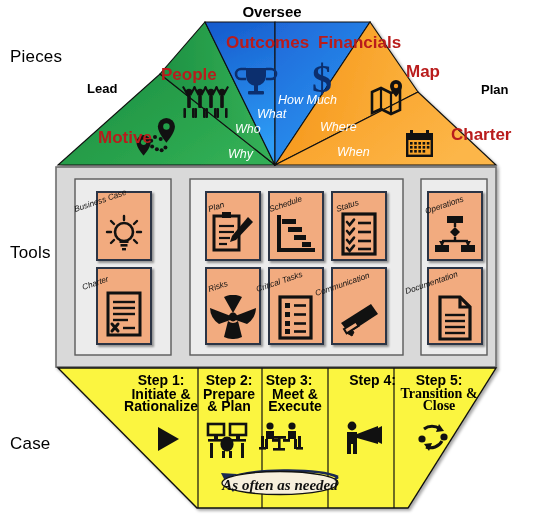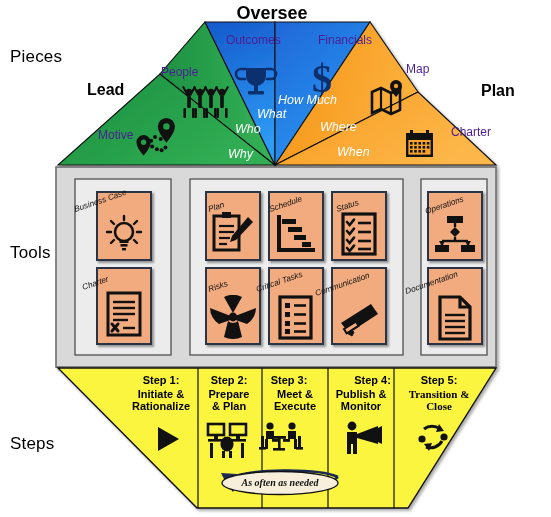--- a/index.html
+++ b/index.html
@@ -18,41 +18,41 @@
     font-weight:normal;
     color:#000;
     font-size:17px;
     letter-spacing:0.2px;
     white-space:nowrap;
   }
   .small-label{
     position:absolute;
     font-weight:bold;
     color:#000;
-    font-size:16px;
+    font-size:13px;
     white-space:nowrap;
   }
   .wedge-title{
     position:absolute;
-    font-weight:normal;
-    color:#4c1d95;
-    font-size:12px;
+    font-weight:bold;
+    color:#b91c1c;
+    font-size:17px;
     white-space:nowrap;
   }
   .wedge-q{
     position:absolute;
     font-style:italic;
     color:#ffffff;
     font-size:12.5px;
     white-space:nowrap;
   }
   .oversee{
     position:absolute;
     font-weight:bold;
-    font-size:18px;
+    font-size:15px;
     color:#000;
     white-space:nowrap;
   }
 
   
   .tool-card{
     position:absolute;
     background:#f2ab7f;
     border:2.2px solid #2b3445;
     box-shadow:2px 2px 2px rgba(0,0,0,.38);
@@ -72,30 +72,30 @@
     transform-origin:left bottom;
     transform:rotate(-19deg);
     font-family:"Liberation Sans", sans-serif;
   }
 
   
   .step-text{
     position:absolute;
     text-align:center;
     font-weight:bold;
-    font-size:11px;
+    font-size:14px;
     line-height:12.4px;
     color:#000;
     white-space:pre-line;
   }
   .loop-text{
     position:absolute;
     font-style:italic;
     font-weight:bold;
-    font-size:10px;
+    font-size:15px;
     color:#111;
     white-space:nowrap;
     font-family:"Liberation Serif", serif;
   }
 </style>
 </head>
 <body>
 
 <div id="root">
 
@@ -320,21 +320,21 @@
       <polygon points="9,28 4,21 12,20" fill="#111"></polygon>
       <circle cx="2" cy="16" r="3.6" fill="#111"></circle>
       <circle cx="24" cy="14" r="3.6" fill="#111"></circle>
     </g>
   </svg>
 
   <div class="oversee" style="left:272px;top:3px;transform:translateX(-50%);">Oversee</div>
 
   <div class="side-label" style="left:10px;top:47px;">Pieces</div>
   <div class="side-label" style="left:10px;top:243px;">Tools</div>
-  <div class="side-label" style="left:10px;top:434px;">Steps</div>
+  <div class="side-label" style="left:10px;top:434px;">Case</div>
 
   <div class="small-label" style="left:87px;top:81px;">Lead</div>
   <div class="small-label" style="left:481px;top:82px;">Plan</div>
 
   <div class="wedge-title" style="left:98px;top:128px;">Motive</div>
   <div class="wedge-title" style="left:161px;top:65px;">People</div>
   <div class="wedge-title" style="left:226px;top:33px;">Outcomes</div>
   <div class="wedge-title" style="left:290px;top:33px;padding-left:28px;">Financials</div>
   <div class="wedge-title" style="left:406px;top:62px;">Map</div>
   <div class="wedge-title" style="left:451px;top:125px;">Charter</div>
@@ -523,22 +523,20 @@
 
   <div class="step-text" style="left:197px;top:374px;width:64px;">Step 2:</div>
   <div class="step-text" style="left:197px;top:388px;width:64px;">Prepare
 &amp; Plan</div>
 
   <div class="step-text" style="left:263px;top:374px;width:52px;">Step 3:</div>
   <div class="step-text" style="left:263px;top:388px;width:64px;">Meet &amp;
 Execute</div>
 
   <div class="step-text" style="left:329px;top:374px;width:87px;">Step 4:</div>
-  <div class="step-text" style="left:329px;top:388px;width:64px;">Publish &amp;
-Monitor</div>
 
   <div class="step-text" style="left:398px;top:374px;width:82px;">Step 5:</div>
   <div class="step-text" style="left:394px;top:388px;width:90px;font-family:Liberation Serif, serif;">Transition &amp;
 Close</div>
 
   <div class="loop-text" style="left:280px;top:477px;transform:translateX(-50%);">As often as needed</div>
 
 </div>
 
 </body></html>

